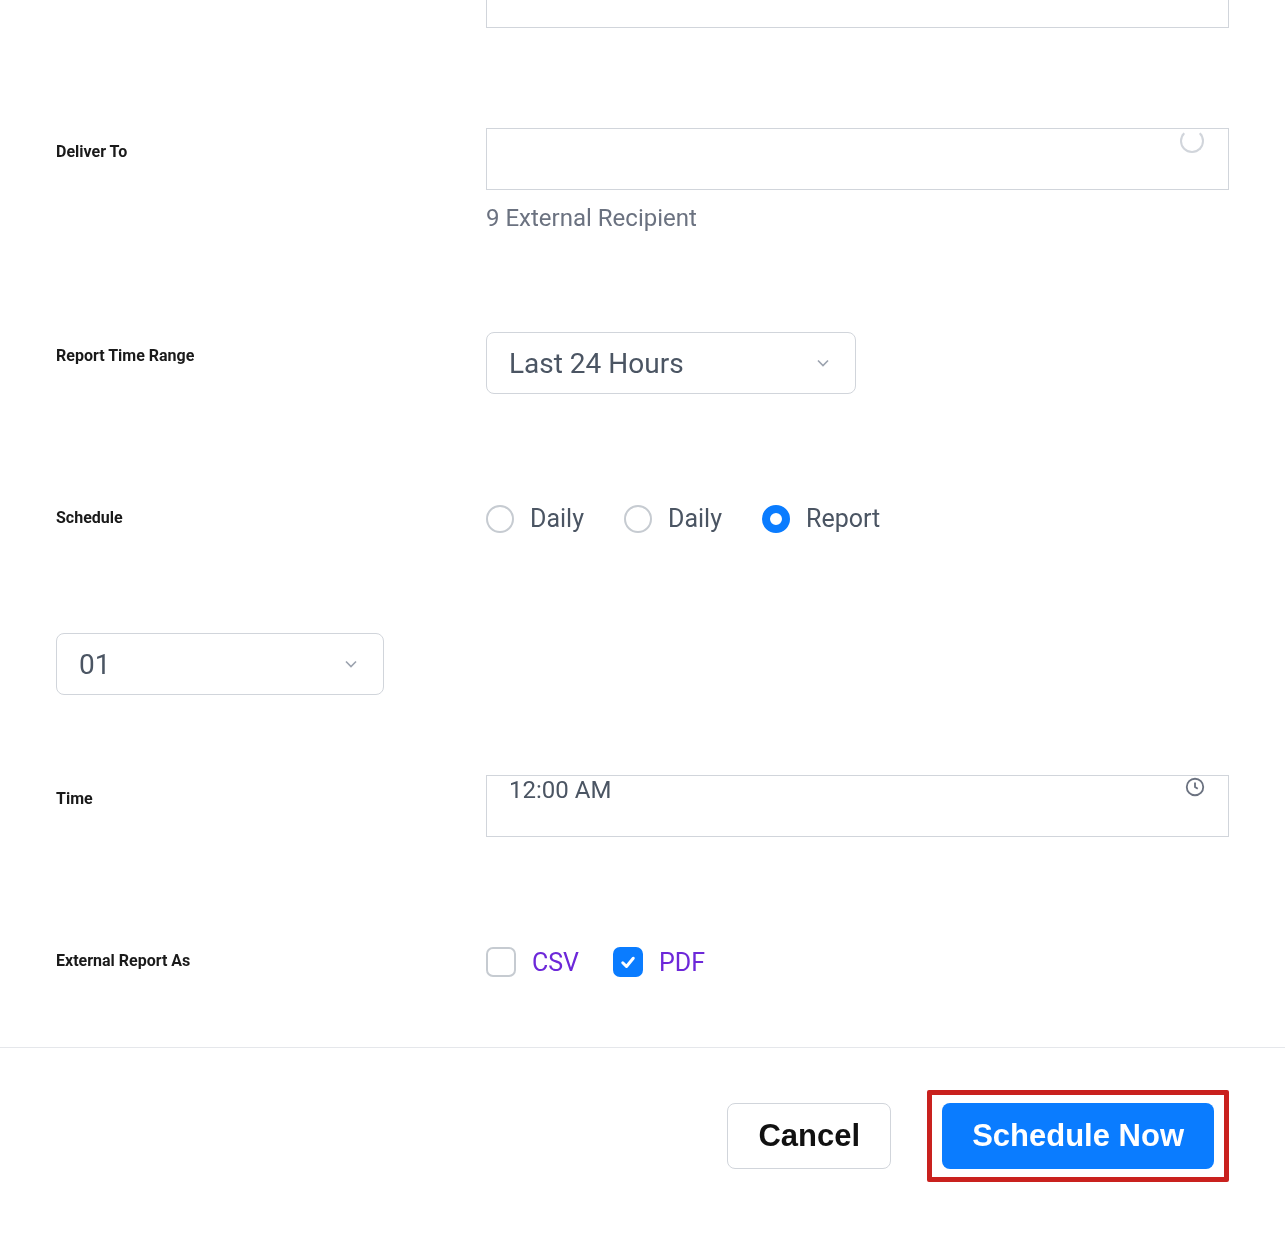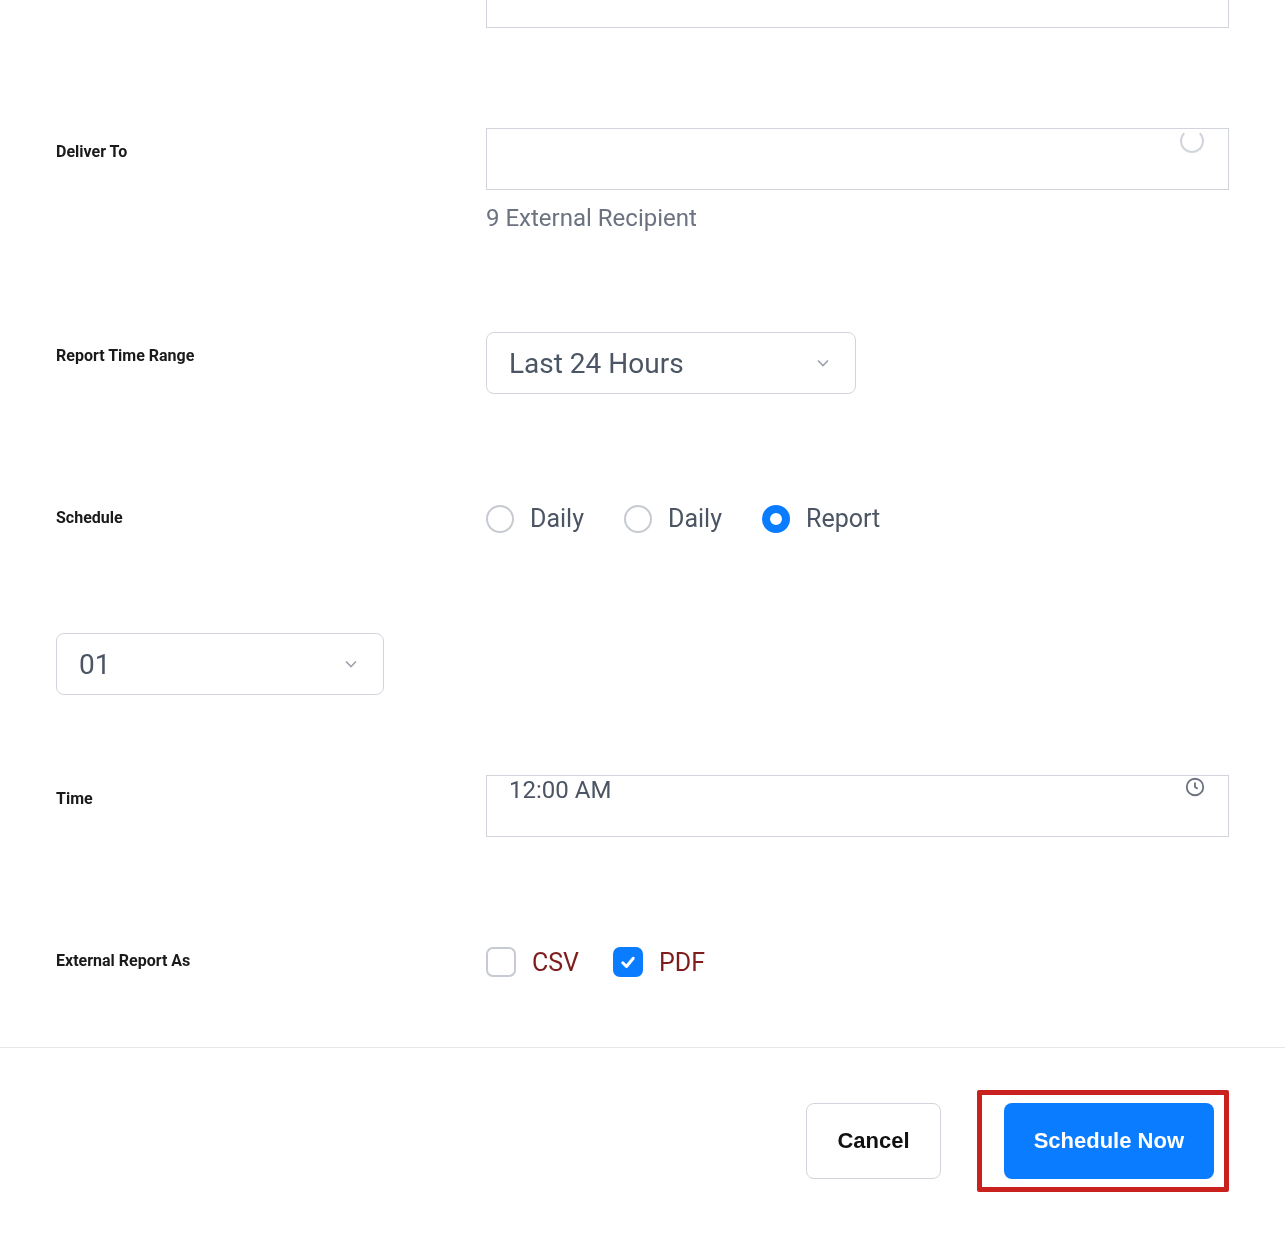--- a/index.html
+++ b/index.html
@@ -114,21 +114,21 @@
     display: flex;
     gap: 34px;
     align-items: center;
     padding-top: 10px;
   }
   .check-item {
     display: flex;
     align-items: center;
     gap: 16px;
     font-size: 25px;
-    color: #7f1d1d;
+    color: #6d28d9;
   }
   .checkbox {
     width: 30px; height: 30px;
     border: 2px solid #c6cbd1;
     border-radius: 7px;
     background: #fff;
     display: inline-flex;
     align-items: center; justify-content: center;
   }
   .checkbox.checked {
@@ -143,31 +143,30 @@
   }
   .footer {
     border-top: 1px solid var(--border-light);
     padding: 42px 56px 40px 56px;
     display: flex;
     justify-content: flex-end;
     gap: 0;
     align-items: center;
   }
   .btn {
-    height: 76px;
+    height: 66px;
     padding: 0 30px;
     border-radius: 8px;
-    font-size: 22px;
+    font-size: 31px;
     font-weight: 600;
     display: inline-flex;
     align-items: center;
     justify-content: center;
     cursor: pointer;
     border: none;
-    margin-left: 12px;
   }
   .btn-cancel {
     background: #fff;
     border: 1px solid var(--border-gray);
     color: #111;
     margin-right: 36px;
   }
   .btn-primary {
     background: var(--blue);
     color: #fff;

